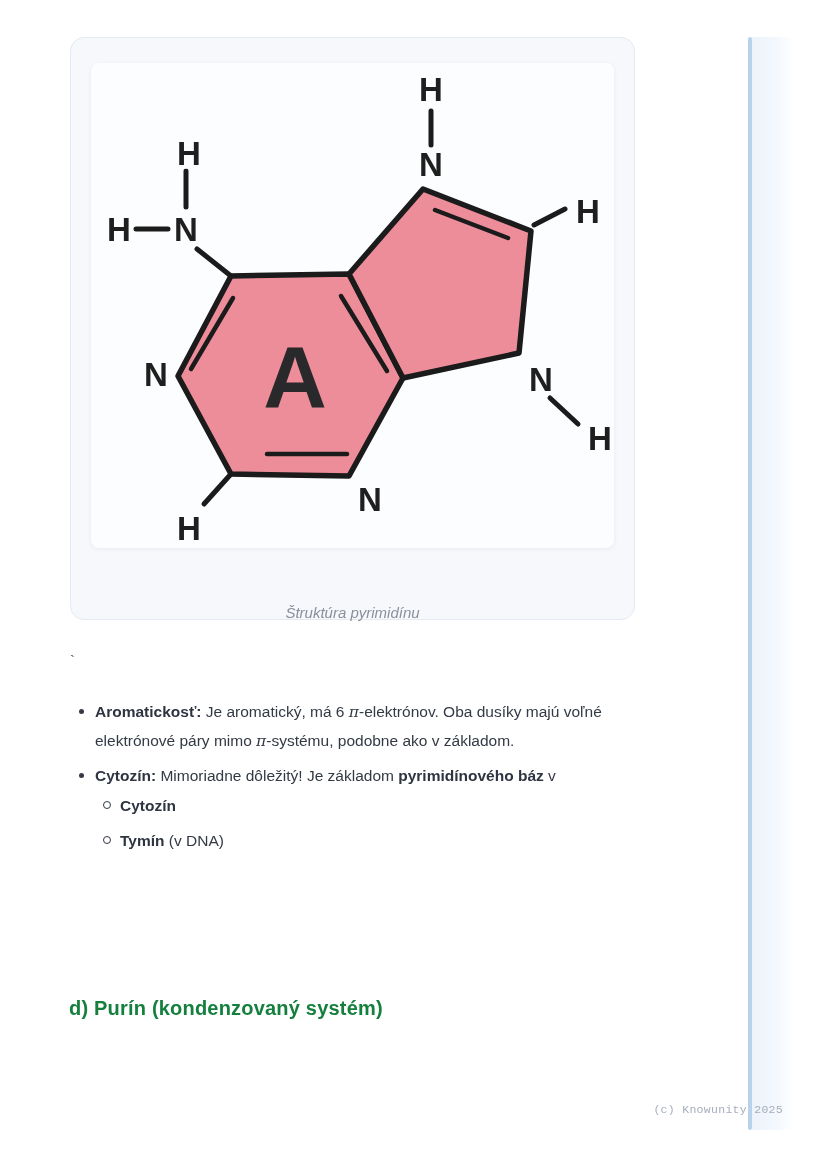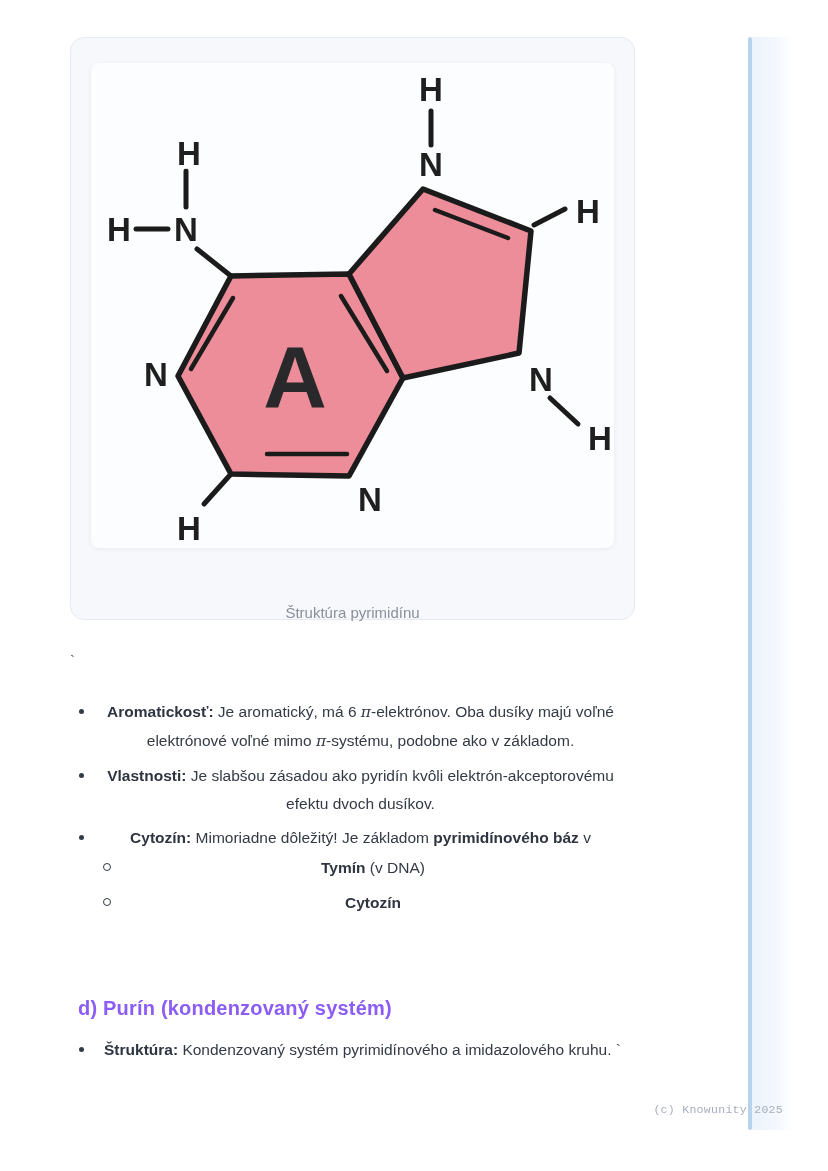--- a/index.html
+++ b/index.html
@@ -13,46 +13,46 @@
   .edge-line { position:absolute; left:748px; top:37px; width:4px; height:1093px;
     background:#b7d2ea; border-radius:2px; }
 
   
   .card { position:absolute; left:70px; top:37px; width:565px; height:583px;
     background:#f7f8fb; border:1px solid #e4e9f4; border-radius:14px; }
   .imgbox { position:absolute; left:20px; top:25px; width:523px; height:485px;
     background:#fcfdfe; border-radius:8px; box-shadow:0 1px 4px rgba(40,60,100,0.08); }
   .imgbox svg { display:block; }
   .caption { position:absolute; left:0; top:566px; width:100%; text-align:center;
-    font-size:15px; color:#8a909b; }
+    font-style:italic; font-size:15px; color:#8a909b; }
 
   .mol-bond { stroke:#1b1b1b; stroke-width:5; stroke-linecap:round; fill:none; }
   .mol-ring { stroke:#1b1b1b; stroke-width:5.5; stroke-linejoin:round; }
   .mol-dbl  { stroke:#1b1b1b; stroke-width:4.5; stroke-linecap:round; }
   .atom { font-family:"Liberation Sans", sans-serif; font-weight:bold; font-size:33px;
     fill:#1f1f1f; text-anchor:middle; paint-order:stroke; stroke:#fcfdfe; stroke-width:7px; }
   .ring-letter { font-family:"Liberation Sans", sans-serif; font-weight:bold; font-size:88px;
     fill:#29292b; text-anchor:middle; }
 
   
   .stray-tick { position:absolute; left:70px; top:652px; font-size:15px; color:#4a4f58; }
   .content { position:absolute; left:70px; top:698px; width:556px;
     font-size:15.5px; color:#333a45; line-height:27.5px; }
-  .li { position:relative; padding-left:25px; margin-bottom:7px;text-align:center; }
+  .li { position:relative; padding-left:25px; margin-bottom:7px; }
   .li .disc { position:absolute; left:9px; top:11px; width:5px; height:5px;
     border-radius:50%; background:#333a45; }
   .sublist { margin-top:2px; }
   .subli { position:relative; padding-left:25px; margin-bottom:8px; }
   .subli .ring { position:absolute; left:8px; top:9px; width:8px; height:8px;
     border-radius:50%; border:1.8px solid #333a45; background:transparent; }
   b, .b { font-weight:bold; color:#2e3540; }
   .math { font-family:"DejaVu Serif", serif; font-style:italic; }
 
-  .section-heading { position:absolute; left:78px; top:997px; font-size:20px;
-    font-weight:bold; color:#8b5cf6; letter-spacing:0.2px; }
+  .section-heading { position:absolute; left:69px; top:997px; font-size:20px;
+    font-weight:bold; color:#15803d; letter-spacing:0.2px; }
   .last-li { position:absolute; left:70px; top:1036px; width:560px;
     font-size:15.5px; color:#333a45; line-height:27.5px; }
 
   .footer { position:absolute; left:0; top:1103px; width:783px; text-align:right;
     font-size:11.5px; color:#a6adbc; letter-spacing:0.3px; z-index:5;font-family:Liberation Mono, monospace; }
 </style>
 </head>
 <body>
 
 <div class="page">
@@ -101,50 +101,39 @@
     <div class="caption">Štruktúra pyrimidínu</div>
   </div>
 
   <div class="stray-tick">`</div>
 
   <div class="content">
 
     <div class="li">
       <span class="disc"></span>
       <b>Aromatickosť:</b><span> Je aromatický, má 6 </span><span class="math">π</span><span>-elektrónov. Oba dusíky majú voľné</span><br>
-      <span>elektrónové voľné mimo </span><span class="math">π</span><span>-systému, podobne ako v základom.</span>
+      <span>elektrónové páry mimo </span><span class="math">π</span><span>-systému, podobne ako v základom.</span>
     </div>
 
-    <div class="li">
-      <span class="disc"></span>
-      <b>Vlastnosti:</b><span> Je slabšou zásadou ako pyridín kvôli elektrón-akceptorovému</span><br>
-      <span>efektu dvoch dusíkov.</span>
-    </div>
 
     <div class="li">
       <span class="disc"></span>
       <b>Cytozín:</b><span> Mimoriadne dôležitý! Je základom </span><b>pyrimidínového báz</b><span> v</span><br>
 
       <div class="sublist">
         <div class="subli">
           <span class="ring"></span>
-          <b>Tymín</b><span> (v DNA)</span>
+          <b>Cytozín</b><span></span>
         </div>
         <div class="subli">
           <span class="ring"></span>
-          <b>Cytozín</b><span></span>
+          <b>Tymín</b><span> (v DNA)</span>
         </div>
       </div>
     </div>
   </div>
 
   <div class="section-heading">d) Purín (kondenzovaný systém)</div>
 
-  <div class="last-li">
-    <div class="li" style="margin-bottom:0;">
-      <span class="disc"></span>
-      <b>Štruktúra:</b><span> Kondenzovaný systém pyrimidínového a imidazolového kruhu. `</span>
-    </div>
-  </div>
 
   <div class="footer">(c) Knowunity 2025</div>
 
 </div>
 
 </body></html>

